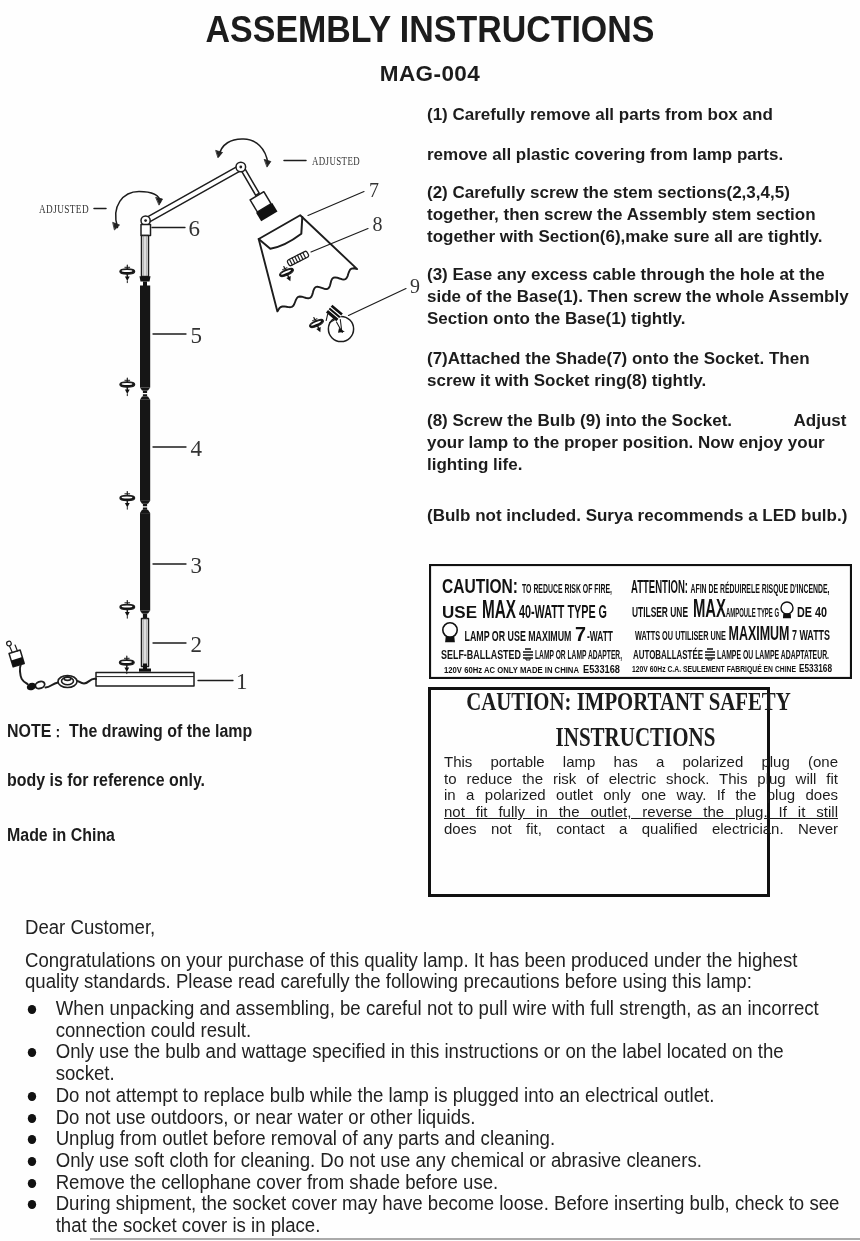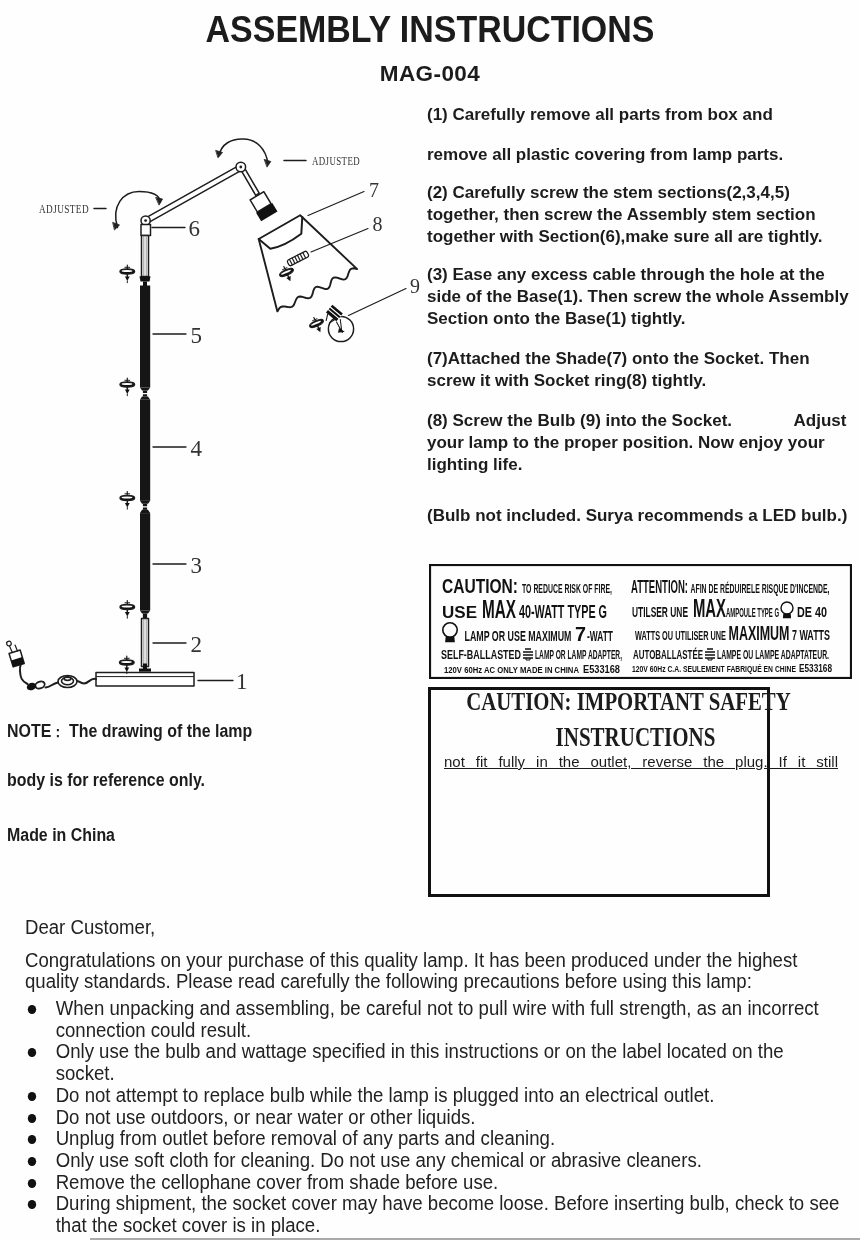--- a/index.html
+++ b/index.html
@@ -322,21 +322,25 @@
   </g>
 </svg>
 
 <div class="abs" style="left:428px;top:687px;width:342px;height:210px;border:3px solid #111;box-sizing:border-box;">
 
   <div style="position:absolute;left:-12px;top:-3px;width:419px;text-align:center;font-family:'Liberation Serif',serif;font-weight:bold;font-size:26px;transform:scaleX(0.80);transform-origin:center;white-space:nowrap;">CAUTION: IMPORTANT SAFETY</div>
 
   <div style="position:absolute;left:-5px;top:31px;width:419px;text-align:center;font-family:'Liberation Serif',serif;font-weight:bold;font-size:28px;transform:scaleX(0.75);transform-origin:center;white-space:nowrap;">INSTRUCTIONS</div>
 
   <div style="position:absolute;left:13px;top:64px;width:394px;font-size:15px;line-height:16.7px;color:#1c1c1c;">
+    <div style="text-align:justify;text-align-last:justify;">This portable lamp has a polarized plug (one</div>
+    <div style="text-align:justify;text-align-last:justify;">to reduce the risk of electric shock. This plug will fit</div>
+    <div style="text-align:justify;text-align-last:justify;">in a polarized outlet only one way. If the plug does</div>
     <div style="text-align:justify;text-align-last:justify;text-decoration:underline;">not fit fully in the outlet, reverse the plug. If it still</div>
+    <div style="text-align:justify;text-align-last:justify;">does not fit, contact a qualified electrician. Never</div>
   </div>
 </div>
 
 <div class="abs b" style="left:7px;top:721px;font-size:18px;transform:scaleX(0.885);transform-origin:0 0;">NOTE<span style="font-size:15px;">：</span> The drawing of the lamp</div>
 
 <div class="abs b" style="left:7px;top:770px;font-size:18px;transform:scaleX(0.885);transform-origin:0 0;">body is for reference only.</div>
 
 <div class="abs b" style="left:7px;top:825px;font-size:18px;transform:scaleX(0.885);transform-origin:0 0;">Made in China</div>
 
 <div class="abs" style="left:25px;top:917px;width:880px;font-size:20px;line-height:21.7px;color:#222;white-space:nowrap;transform:scaleX(0.93);transform-origin:0 0;">

